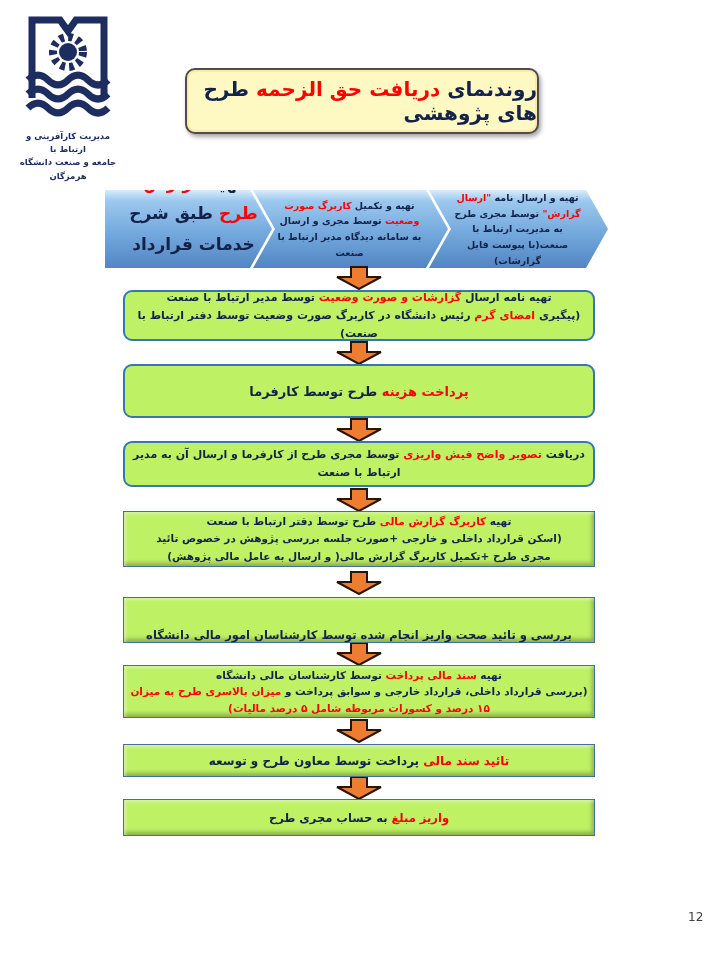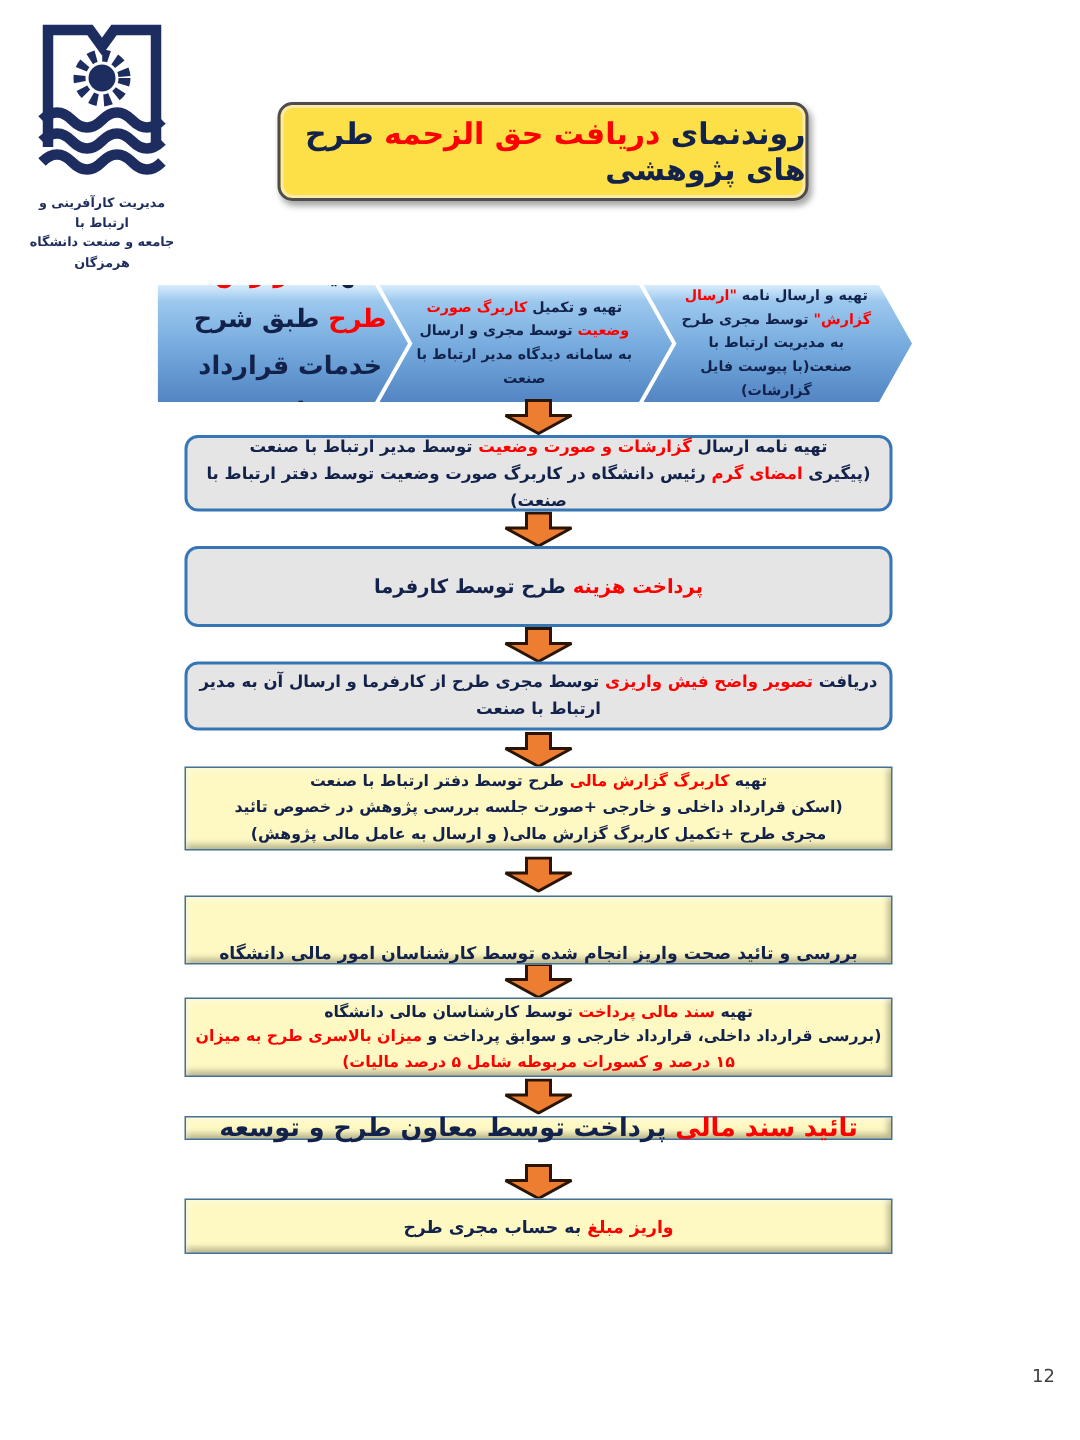--- a/index.html
+++ b/index.html
@@ -5,21 +5,21 @@
   html,body{margin:0;padding:0;background:#fff;}
   .stage{position:relative;width:720px;height:960px;background:#ffffff;overflow:hidden;
          font-family:"DejaVu Sans",sans-serif;font-weight:700;}
 
   
   .logo{position:absolute;left:12px;top:8px;width:112px;text-align:center;}
   .logo-text{color:#1e2d5f;font-size:8.5px;line-height:1.55;direction:rtl;}
 
   
   .banner{position:absolute;left:185px;top:68px;width:350px;height:62px;
-          background:#fde047;border:2px solid #4d4d4d;border-radius:10px;
+          background:#fef9c3;border:2px solid #4d4d4d;border-radius:10px;
           box-shadow:2px 3px 4px rgba(0,0,0,.35), inset 0 0 0 2px #ffe9a8;
           display:flex;align-items:center;justify-content:center;}
   .banner .line{direction:rtl;font-size:20px;color:#000;}
 
   
   .chev{position:absolute;top:190px;height:78px;
         background:linear-gradient(180deg,#d8edfb 0%,#9cc8ee 14%,#74a9dd 55%,#5285c3 100%);
         display:flex;align-items:center;justify-content:center;}
   .chev-1{left:105px;width:167px;
         clip-path:polygon(0 0,calc(100% - 22px) 0,100% 50%,calc(100% - 22px) 100%,0 100%);}
@@ -28,30 +28,30 @@
   .chev-3{left:429px;width:179px;
         clip-path:polygon(0 0,calc(100% - 22px) 0,100% 50%,calc(100% - 22px) 100%,0 100%,22px 50%);}
   .chev .txt{direction:rtl;text-align:center;color:#12224a;}
   .chev-1 .txt{font-size:17px;line-height:1.8;padding:0 12px 0 22px;}
   .chev-2 .txt,.chev-3 .txt{font-size:9.5px;line-height:1.65;padding:0 26px 0 24px;}
 
   
   .fbox{position:absolute;left:123px;width:472px;box-sizing:border-box;
         display:flex;flex-direction:column;align-items:center;justify-content:center;
         color:#12224a;direction:rtl;text-align:center;}
-  .rounded{background:#e5e5e5;border:2px solid #3676b5;border-radius:9px;}
-  .square{background:#fef9c3;border:1px solid #44709e;
+  .rounded{background:#bef264;border:2px solid #3676b5;border-radius:9px;}
+  .square{background:#bef264;border:1px solid #44709e;
           box-shadow:inset 2px 2px 3px rgba(255,255,255,.4), inset -2px -3px 4px rgba(0,0,0,.28);}
   .b1{top:290px;height:51px;font-size:11px;line-height:18px;}
   .b2{top:364px;height:54px;font-size:13px;}
   .b3{top:441px;height:46px;font-size:11px;line-height:18px;}
   .b4{top:511px;height:56px;font-size:10.5px;line-height:17.5px;}
   .b5{top:597px;height:46px;font-size:11.5px;justify-content:flex-end;}
   .b6{top:665px;height:53px;font-size:10.5px;line-height:16.5px;}
-  .b7{top:744px;height:16px;font-size:17px;}
+  .b7{top:744px;height:33px;font-size:12px;}
   .b8{top:799px;height:37px;font-size:11.5px;}
 
   .r{color:#ff0000;}
   .d{color:#12224a;}
 
   
   .darr{position:absolute;left:336px;width:46px;height:24px;}
   .a1{top:266px;} .a2{top:341px;} .a3{top:418px;} .a4{top:488px;}
   .a5{top:571px;} .a6{top:642px;} .a7{top:719px;} .a8{top:776px;}
 

